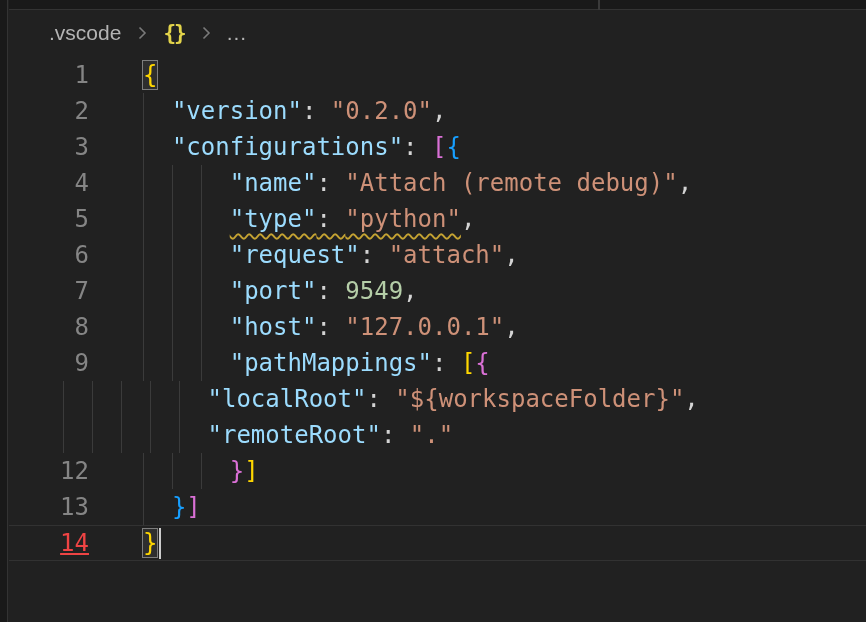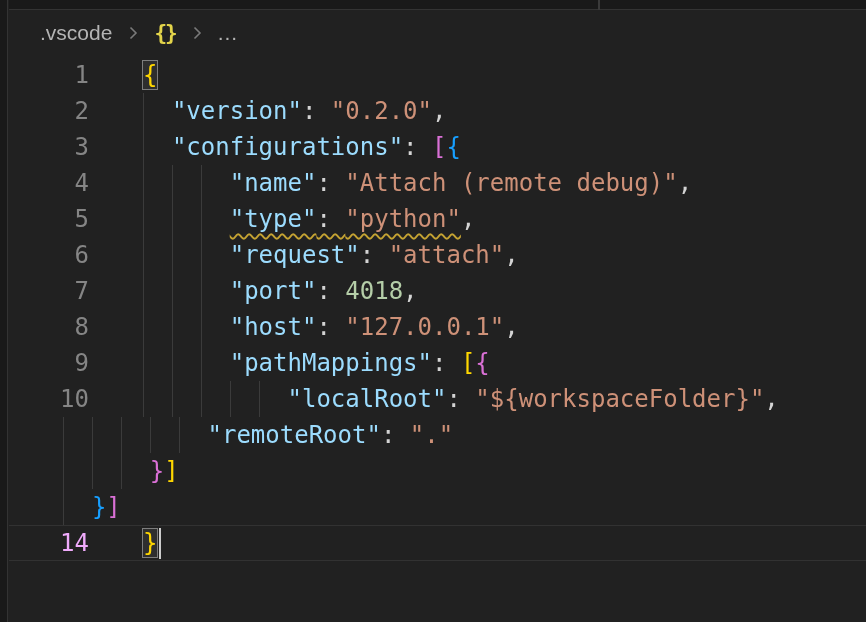--- a/index.html
+++ b/index.html
@@ -21,21 +21,21 @@
     position: absolute; left: 9px; top: 0; right: 0; height: 10px;
     background: #191919; border-bottom: 1px solid #333333;
   }
   .tab-strip .tab-divider {
     position: absolute; left: 589px; top: 0; width: 2px; height: 10px;
     background: #3a3a3a;
   }
 
   
   .breadcrumbs {
-    position: absolute; left: 16px; top: 11px; right: 0; height: 44px;
+    position: absolute; left: 25px; top: 11px; right: 0; height: 44px;
     background: #212121;
     display: flex; align-items: center;
     padding-left: 24px; gap: 13px;
     font-family: "Liberation Sans", sans-serif;
     font-size: 21px; color: #b4b4b4;
   }
   .crumb { cursor: pointer; }
   .crumb-sep { display: flex; align-items: center; }
   .json-icon {
     font-family: "DejaVu Sans Mono", monospace;
@@ -52,21 +52,21 @@
     display: flex; height: 36px; line-height: 36px;
     font-size: 24px; position: relative;
   }
   .row.current {
     box-shadow: inset 0 1px 0 #323232, inset 0 -1px 0 #323232;
   }
   .ln {
     width: 80px; flex: 0 0 80px;
     text-align: right; color: #858585; user-select: none;
   }
-  .ln.active { color: #f0abfc; }
+  .ln.active { color: #ef4444; text-decoration: underline; }
   .codecell {
     position: relative; padding-left: 54px;
     white-space: pre; color: #d4d4d4; flex: 1;
   }
   .guide {
     position: absolute; top: 0; width: 1px; height: 36px;
     background: #3b3b3b;
   }
   .match {
     outline: 1px solid #7e7e7e;
@@ -130,40 +130,41 @@
     <div class="row">
       <div class="ln">5</div>
       <div class="codecell"><div class="guide" style="left: 54px;"></div><div class="guide" style="left: 82.9px;"></div><div class="guide" style="left: 111.8px;"></div><span>      </span><span class="sq" style="color: rgb(156, 220, 254);">"type"</span><span class="sq" style="color: rgb(212, 212, 212);">: </span><span class="sq" style="color: rgb(206, 145, 120);">"python"</span><span style="color: rgb(212, 212, 212);">,</span></div>
     </div>
     <div class="row">
       <div class="ln">6</div>
       <div class="codecell"><div class="guide" style="left: 54px;"></div><div class="guide" style="left: 82.9px;"></div><div class="guide" style="left: 111.8px;"></div><span>      </span><span style="color: rgb(156, 220, 254);">"request"</span><span style="color: rgb(212, 212, 212);">: </span><span style="color: rgb(206, 145, 120);">"attach"</span><span style="color: rgb(212, 212, 212);">,</span></div>
     </div>
     <div class="row">
       <div class="ln">7</div>
-      <div class="codecell"><div class="guide" style="left: 54px;"></div><div class="guide" style="left: 82.9px;"></div><div class="guide" style="left: 111.8px;"></div><span>      </span><span style="color: rgb(156, 220, 254);">"port"</span><span style="color: rgb(212, 212, 212);">: </span><span style="color: rgb(181, 206, 168);">4018</span><span style="color: rgb(212, 212, 212);">,</span></div>
+      <div class="codecell"><div class="guide" style="left: 54px;"></div><div class="guide" style="left: 82.9px;"></div><div class="guide" style="left: 111.8px;"></div><span>      </span><span style="color: rgb(156, 220, 254);">"port"</span><span style="color: rgb(212, 212, 212);">: </span><span style="color: rgb(181, 206, 168);">9549</span><span style="color: rgb(212, 212, 212);">,</span></div>
     </div>
     <div class="row">
       <div class="ln">8</div>
       <div class="codecell"><div class="guide" style="left: 54px;"></div><div class="guide" style="left: 82.9px;"></div><div class="guide" style="left: 111.8px;"></div><span>      </span><span style="color: rgb(156, 220, 254);">"host"</span><span style="color: rgb(212, 212, 212);">: </span><span style="color: rgb(206, 145, 120);">"127.0.0.1"</span><span style="color: rgb(212, 212, 212);">,</span></div>
     </div>
     <div class="row">
       <div class="ln">9</div>
       <div class="codecell"><div class="guide" style="left: 54px;"></div><div class="guide" style="left: 82.9px;"></div><div class="guide" style="left: 111.8px;"></div><span>      </span><span style="color: rgb(156, 220, 254);">"pathMappings"</span><span style="color: rgb(212, 212, 212);">: </span><span style="color: rgb(255, 215, 0);">[</span><span style="color: rgb(218, 112, 214);">{</span></div>
     </div>
     <div class="row">
-      <div class="ln">10</div>
       <div class="codecell"><div class="guide" style="left: 54px;"></div><div class="guide" style="left: 82.9px;"></div><div class="guide" style="left: 111.8px;"></div><div class="guide" style="left: 140.7px;"></div><div class="guide" style="left: 169.6px;"></div><span>          </span><span style="color: rgb(156, 220, 254);">"localRoot"</span><span style="color: rgb(212, 212, 212);">: </span><span style="color: rgb(206, 145, 120);">"${workspaceFolder}"</span><span style="color: rgb(212, 212, 212);">,</span></div>
     </div>
     <div class="row">
       <div class="codecell"><div class="guide" style="left: 54px;"></div><div class="guide" style="left: 82.9px;"></div><div class="guide" style="left: 111.8px;"></div><div class="guide" style="left: 140.7px;"></div><div class="guide" style="left: 169.6px;"></div><span>          </span><span style="color: rgb(156, 220, 254);">"remoteRoot"</span><span style="color: rgb(212, 212, 212);">: </span><span style="color: rgb(206, 145, 120);">"."</span></div>
     </div>
     <div class="row">
+      <div class="ln">12</div>
       <div class="codecell"><div class="guide" style="left: 54px;"></div><div class="guide" style="left: 82.9px;"></div><div class="guide" style="left: 111.8px;"></div><span>      </span><span style="color: rgb(218, 112, 214);">}</span><span style="color: rgb(255, 215, 0);">]</span></div>
     </div>
     <div class="row">
+      <div class="ln">13</div>
       <div class="codecell"><div class="guide" style="left: 54px;"></div><span>  </span><span style="color: rgb(23, 159, 255);">}</span><span style="color: rgb(218, 112, 214);">]</span></div>
     </div>
     <div class="row current">
       <div class="ln active">14</div>
       <div class="codecell"><span class="match" style="color: rgb(255, 215, 0);">}</span><div class="cursor" style="left: 70.45px;"></div></div>
     </div>
   </div>
 
 </body></html>

